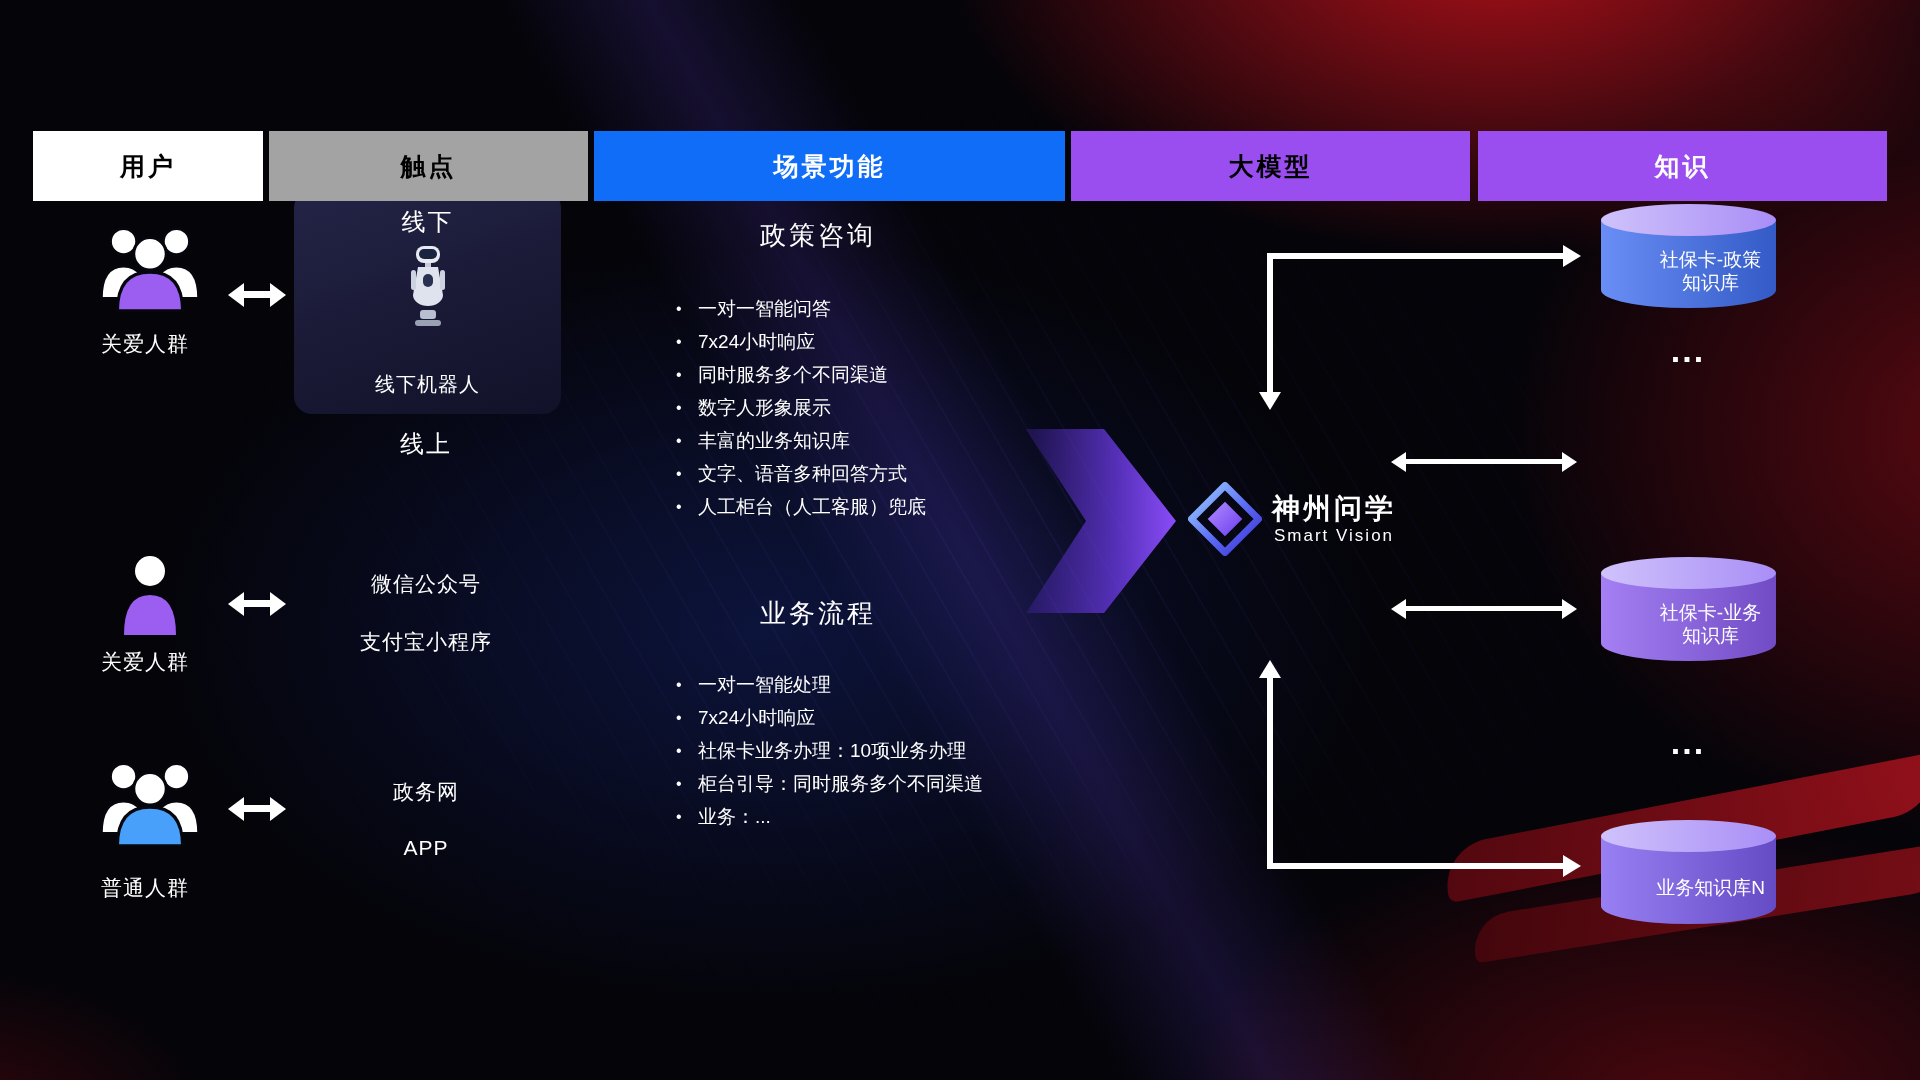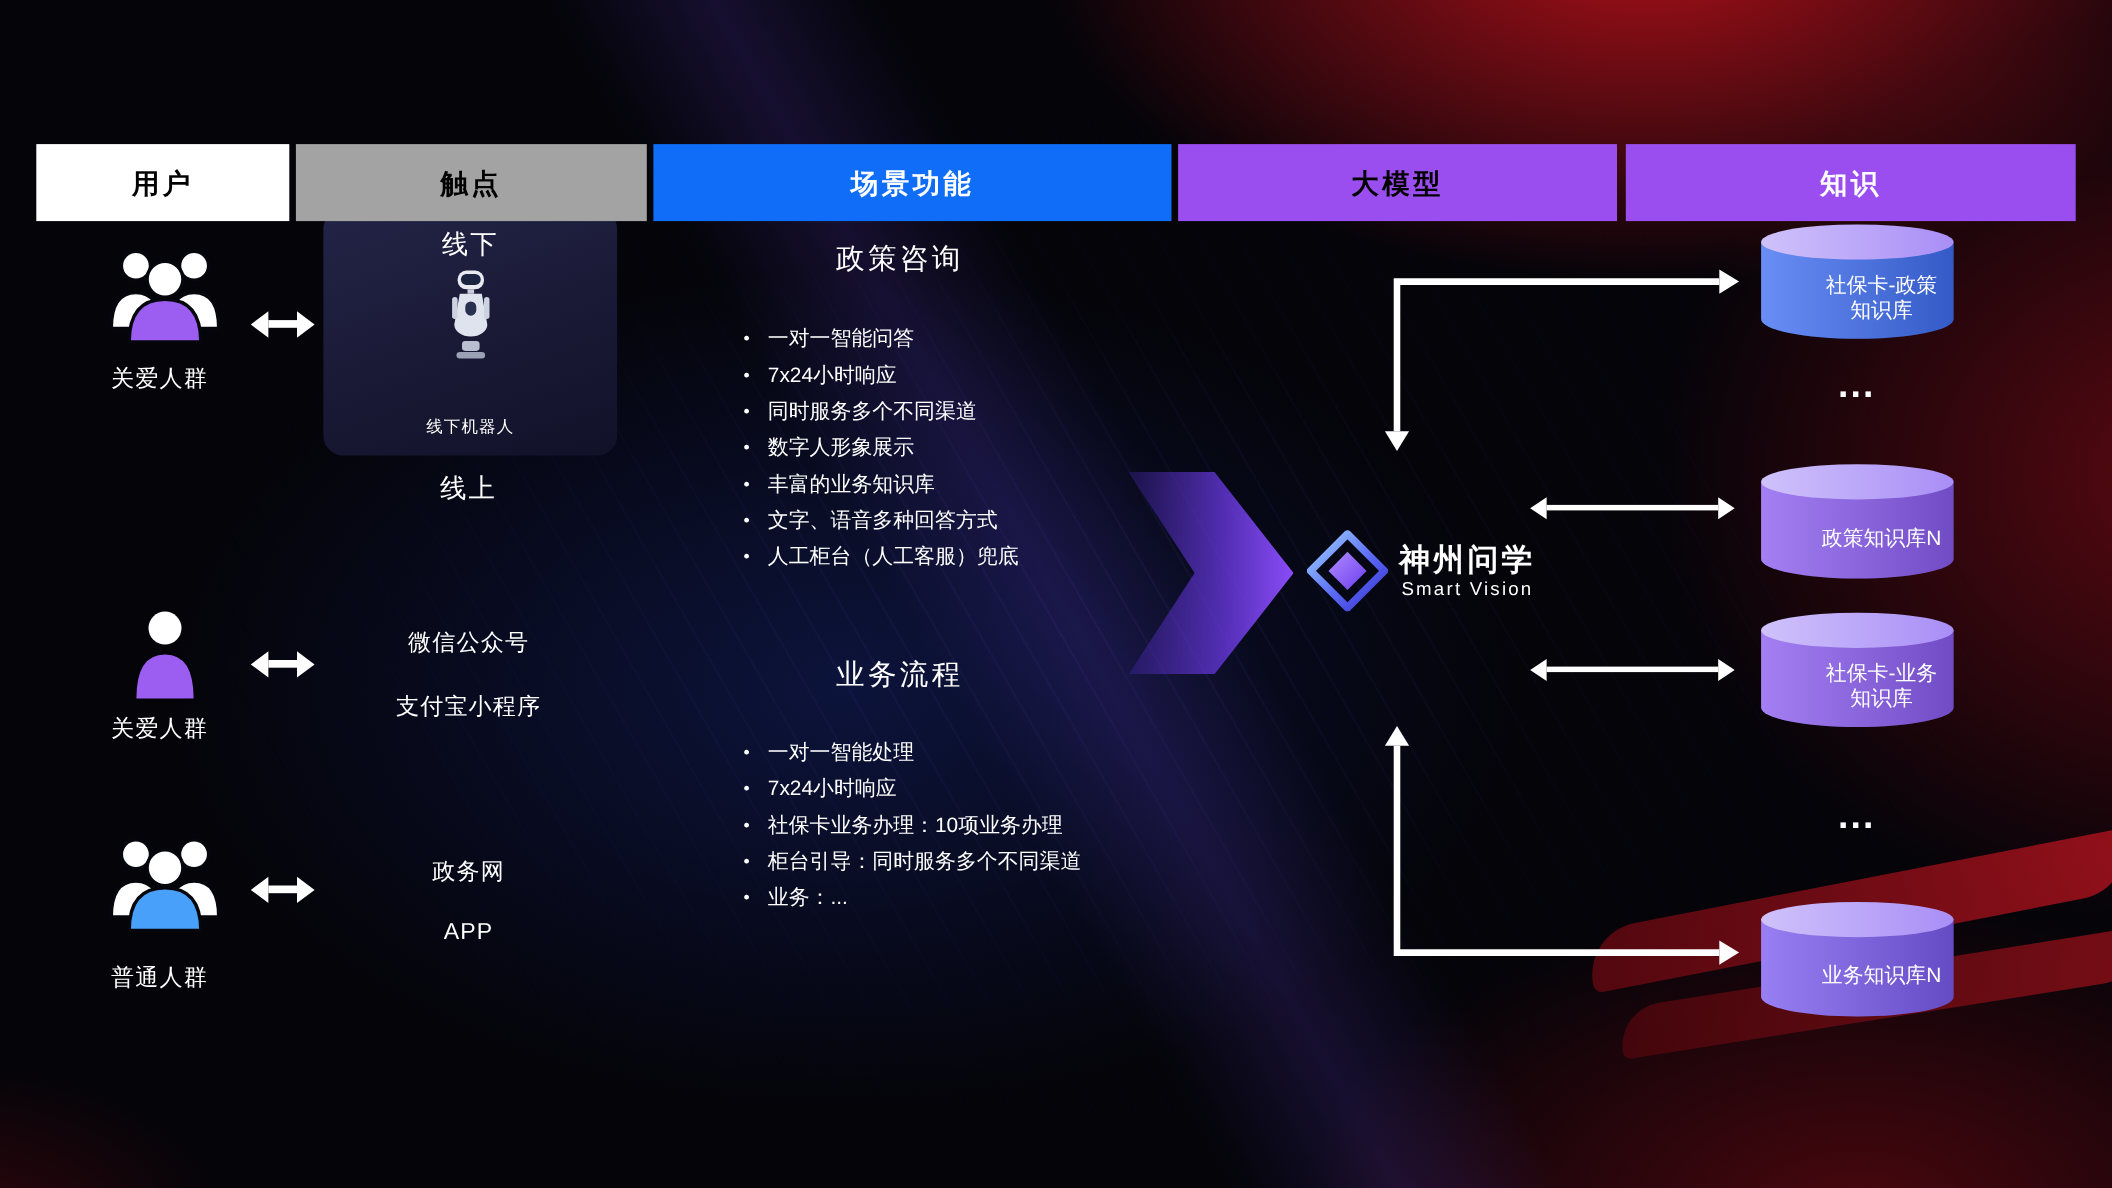--- a/index.html
+++ b/index.html
@@ -46,21 +46,21 @@
   .harrow.user::before { right:100%; margin-top:-12px; border-width:12px 16px 12px 0; border-right-color:#fff; }
   .harrow.user::after  { left:100%;  margin-top:-12px; border-width:12px 0 12px 16px; border-left-color:#fff; }
   .harrow.know { height:5px; }
   .harrow.know::before { right:100%; margin-top:-10px; border-width:10px 15px 10px 0; border-right-color:#fff; }
   .harrow.know::after  { left:100%;  margin-top:-10px; border-width:10px 0 10px 15px; border-left-color:#fff; }
   
   .tp-card { position:absolute; left:294px; top:190px; width:267px; height:224px; z-index:5;
     background:linear-gradient(160deg, rgba(38,38,76,.92), rgba(18,18,42,.92));
     border-radius:18px; }
   .tp-card-title { position:absolute; top:16px; width:100%; text-align:center; font-size:24px; letter-spacing:2px; }
-  .tp-card-caption { position:absolute; bottom:16px; width:100%; text-align:center; font-size:15px; letter-spacing:1px; }
+  .tp-card-caption { position:absolute; bottom:16px; width:100%; text-align:center; font-size:20px; letter-spacing:1px; }
   .tp-robot { position:absolute; left:112px; top:54px; }
   
   .scn-title { position:absolute; z-index:5; width:380px; left:628px; text-align:center;
     font-size:26px; letter-spacing:3px; }
   .scn-list { position:absolute; z-index:5; left:676px; margin:0; padding:0; list-style:none;
     font-size:19px; }
   .scn-list li { line-height:33px; white-space:nowrap; }
   .scn-list li::before { content:"•"; display:inline-block; width:22px; font-size:16px; vertical-align:1px; }
   
   .big-arrow { position:absolute; left:1026px; top:429px; width:150px; height:184px; z-index:3;
@@ -205,25 +205,20 @@
   </div>
   <div class="logo-name">神州问学</div>
   <div class="logo-sub">Smart Vision</div>
 
   <div class="db" style="top: 204px; --c: #3f6ef2;">
     <div class="db-body"></div>
     <div class="db-top"></div>
     <div class="db-label">社保卡-政策知识库</div>
   </div>
   <div class="db-dots" style="top:340px;">...</div>
-  <div class="db" style="top: 422px; --c: #8a5cf0;">
-    <div class="db-body"></div>
-    <div class="db-top"></div>
-    <div class="db-label">政策知识库N</div>
-  </div>
   <div class="db" style="top: 557px; --c: #8a5cf0;">
     <div class="db-body"></div>
     <div class="db-top"></div>
     <div class="db-label">社保卡-业务知识库</div>
   </div>
   <div class="db-dots" style="top:732px;">...</div>
   <div class="db" style="top: 820px; --c: #7b5cf0;">
     <div class="db-body"></div>
     <div class="db-top"></div>
     <div class="db-label">业务知识库N</div>

